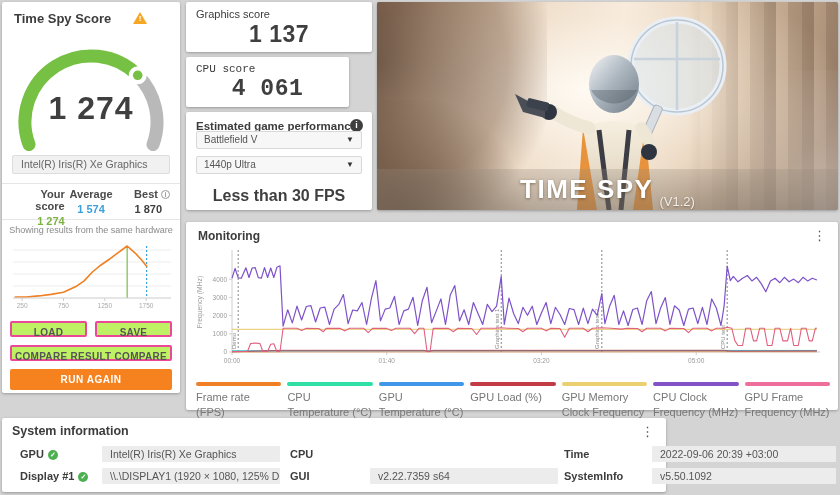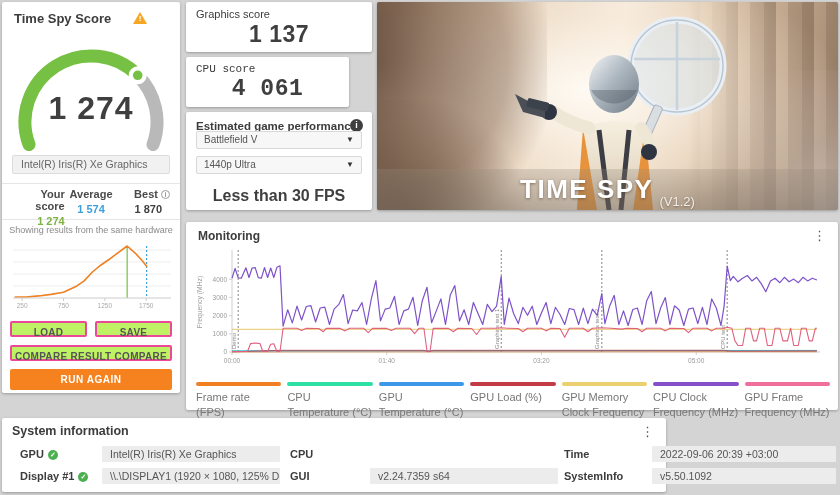--- a/index.html
+++ b/index.html
@@ -278,20 +278,20 @@
 
   <div class="sys-lbl" style="left:18px;top:28px"><span>GPU</span><span class="chk">✓</span></div>
   <div class="sys-val" style="left:100px;top:28px;width:178px">Intel(R) Iris(R) Xe Graphics</div>
 
   <div class="sys-lbl" style="left:18px;top:50px"><span>Display #1</span><span class="chk">✓</span></div>
   <div class="sys-val" style="left:100px;top:50px;width:178px">\\.\DISPLAY1 (1920 × 1080, 125% DPI scaling)</div>
 
   <div class="sys-lbl" style="left:288px;top:28px">CPU</div>
 
   <div class="sys-lbl" style="left:288px;top:50px">GUI</div>
-  <div class="sys-val" style="left:368px;top:50px;width:188px">v2.24.7359 s64</div>
+  <div class="sys-val" style="left:368px;top:50px;width:188px">v2.22.7359 s64</div>
 
   <div class="sys-lbl" style="left:562px;top:28px">Time</div>
   <div class="sys-val" style="left:650px;top:28px;width:184px">2022-09-06 20:39 +03:00</div>
 
   <div class="sys-lbl" style="left:562px;top:50px">SystemInfo</div>
   <div class="sys-val" style="left:650px;top:50px;width:184px">v5.50.1092</div>
 </div>
 
 </body></html>

